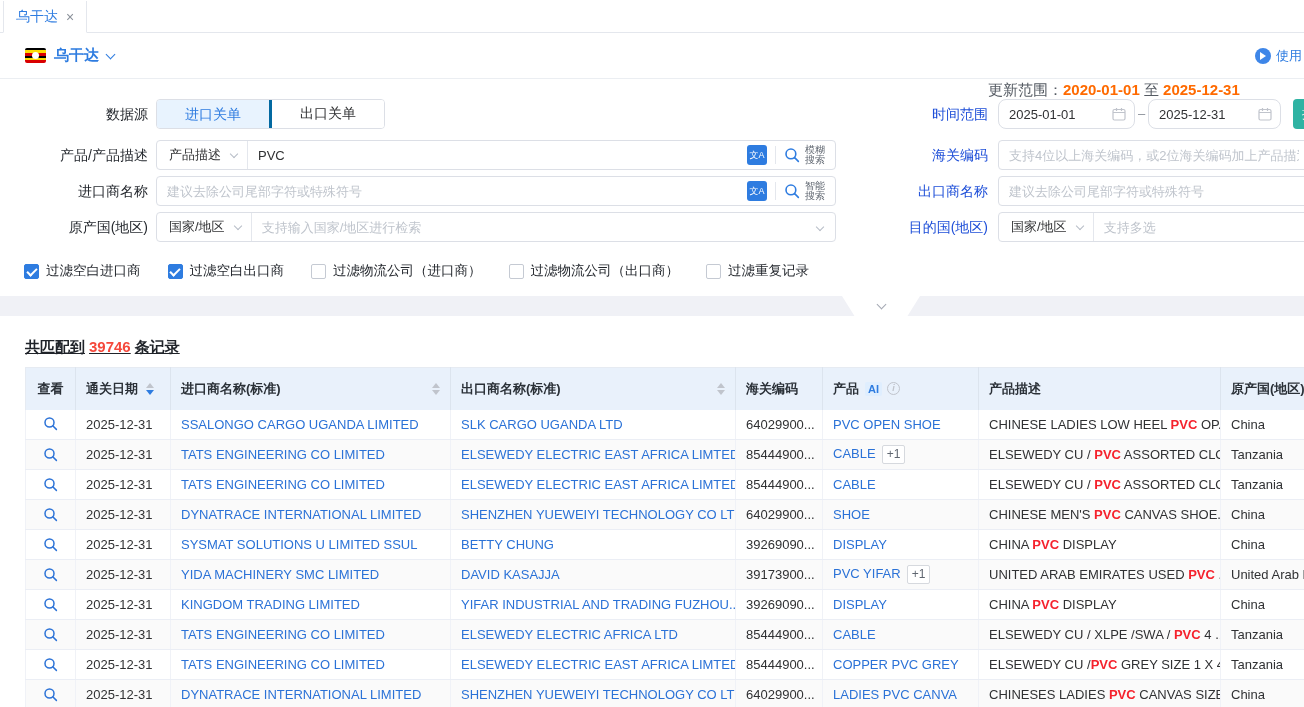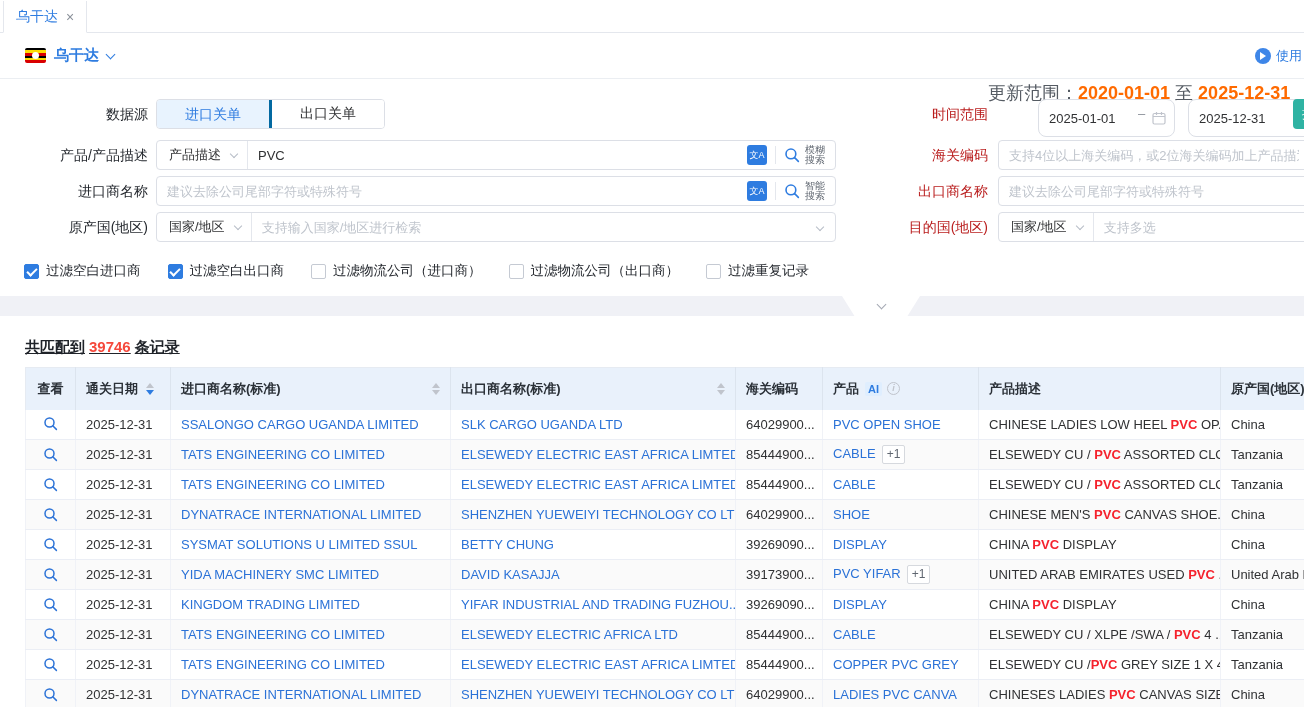--- a/index.html
+++ b/index.html
@@ -25,22 +25,22 @@
     transform:rotate(45deg); margin:-3px 0 0 8px; }
   .help { position:absolute; right:2px; top:14px; display:flex; align-items:center; gap:5px; }
   .help-icon { width:16px; height:16px; border-radius:50%; background:#3e86e8; position:relative; }
   .help-icon::after { content:""; position:absolute; left:5px; top:4px; width:0; height:0;
     border-left:6px solid #fff; border-top:4px solid transparent; border-bottom:4px solid transparent; }
   .help-text { color:#2e7ce0; font-size:13px; white-space:nowrap; }
 
   
   .filter-panel { position:relative; height:217px; background:#fff; }
   .f-label { position:absolute; left:0; width:148px; text-align:right; font-size:14px; color:#1f2329; line-height:30px; }
-  .f-label-r { position:absolute; left:872px; width:116px; text-align:right; font-size:14px; color:#b91c1c; line-height:30px; }
-  .update-range { position:absolute; left:988px; top:2px; font-size:18px; color:#555b63; }
+  .f-label-r { position:absolute; left:872px; width:116px; text-align:right; font-size:14px; color:#1d4ed8; line-height:30px; }
+  .update-range { position:absolute; left:988px; top:2px; font-size:15px; color:#555b63; }
   .update-range b { color:#ff6a00; }
 
   .seg { position:absolute; left:156px; top:0; height:30px; display:flex; border:1px solid #dcdfe6; border-radius:4px; overflow:hidden; }
   .seg-item { padding:0 28px; line-height:28px; font-size:14px; background:#fff; color:#303133; cursor:pointer; }
   .seg-item.active { background:#e8f3fe; color:#2e7ce0; }
   .seg-item + .seg-item { border-left:3px solid #0369a1;font-family:Liberation Serif, serif; }
 
   .box { border:1px solid #dcdfe6; border-radius:4px; background:#fff; height:30px; display:flex; align-items:center; position:absolute; }
   .box-l { left:156px; width:680px; }
   .box-r { left:998px; width:312px; }
@@ -51,21 +51,21 @@
   .txt-in { border:none; outline:none; flex:1; min-width:0; font-size:13px; color:#303133; padding:0 10px; background:transparent;
     font-family:"Liberation Sans","DejaVu Sans",sans-serif; }
   .txt-in::placeholder { color:#bfc4cc; }
   .trans-icon { width:20px; height:20px; border-radius:3px; background:#2e7ce0; color:#fff; font-size:9px;
     display:flex; align-items:center; justify-content:center; margin-right:8px; flex:none; cursor:pointer; }
   .tool-sep { width:1px; height:18px; background:#e4e7ed; flex:none; }
   .fuzzy { display:flex; align-items:center; gap:4px; padding:0 10px 0 8px; cursor:pointer; flex:none; }
   .fuzzy-txt { font-size:10px; line-height:10px; color:#5f6670;text-align:center; }
   .end-caret { margin:0 12px 0 4px; }
 
-  .date-box { border:1px solid #dcdfe6; border-radius:8px; height:38px; display:flex; align-items:center; position:absolute; background:#fff;margin-left:40px; }
+  .date-box { border:1px solid #dcdfe6; border-radius:8px; height:30px; display:flex; align-items:center; position:absolute; background:#fff; }
   .date-sep { position:absolute; left:1138px; top:7px; color:#8a9099; font-size:13px; }
   .cal-icon { margin-right:8px; flex:none; }
   .go-btn { position:absolute; left:1293px; width:48px; height:30px; background:#2fb3a3; border-radius:4px;
     color:#fff; font-size:13px; line-height:30px; padding-left:9px; overflow:hidden; cursor:pointer; }
 
   .checkbox-row { position:absolute; left:24px; top:183px; display:flex; align-items:center; gap:27px;justify-content:space-between; }
   .filter-checkbox { display:flex; align-items:center; gap:7px; cursor:pointer; }
   .cb { width:15px; height:15px; border:1px solid #c5cad3; border-radius:2px; background:#fff; }
   .cb.checked { background:#2e7ce0; border-color:#2e7ce0; }
   .cb.checked::after { content:""; display:block; width:4px; height:8px; border:solid #fff; border-width:0 2px 2px 0;

